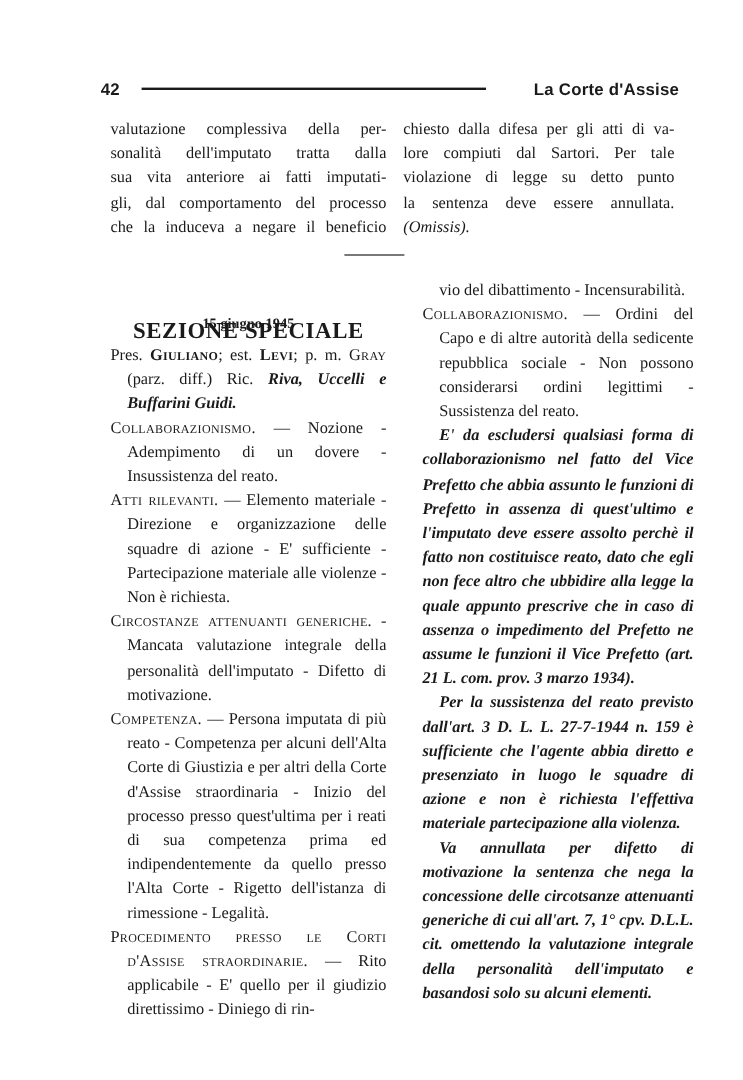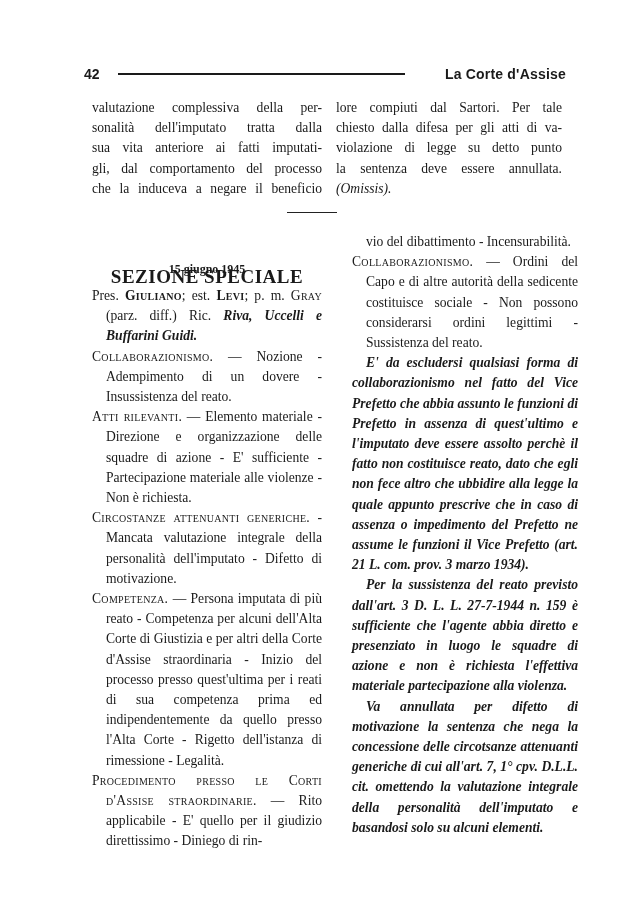--- a/index.html
+++ b/index.html
@@ -42,22 +42,22 @@
 
 <div class="col colL" style="top:98px;">
   <span class="line">valutazione complessiva della per-</span>
   <span class="line">sonalità dell'imputato tratta dalla</span>
   <span class="line">sua vita anteriore ai fatti imputati-</span>
   <span class="line">gli, dal comportamento del processo</span>
   <span class="line">che la induceva a negare il beneficio</span>
 </div>
 
 <div class="col colR" style="top:98px;">
+  <span class="line">chiesto dalla difesa per gli atti di va-</span>
   <span class="line">lore compiuti dal Sartori. Per tale</span>
-  <span class="line">chiesto dalla difesa per gli atti di va-</span>
   <span class="line">violazione di legge su detto punto</span>
   <span class="line">la sentenza deve essere annullata.</span>
   <span class="line last i">(Omissis).</span>
 </div>
 
 <div class="divider"></div>
 
 <div class="title">SEZIONE SPECIALE</div>
 <div class="date">15 giugno 1945</div>
 
@@ -81,18 +81,18 @@
     <span class="sc">Competenza.</span><span> — Persona imputata di più reato - Competenza per alcuni dell'Alta Corte di Giustizia e per altri della Corte d'Assise straordinaria - Inizio del processo presso quest'ultima per i reati di sua competenza prima ed indipendentemente da quello presso l'Alta Corte - Rigetto dell'istanza di rimessione - Legalità.</span>
   </p>
   <p class="hang entry">
     <span class="sc">Procedimento presso le Corti d'Assise straordinarie.</span><span> — Rito applicabile - E' quello per il giudizio direttissimo - Diniego di rin-</span>
   </p>
 </div>
 
 <div class="col colR" style="top:232px;margin-left:16px;">
   <p class="indent entry">vio del dibattimento - Incensurabilità.</p>
   <p class="hang entry">
-    <span class="sc">Collaborazionismo.</span><span> — Ordini del Capo e di altre autorità della sedicente costituisce sociale - Non possono considerarsi ordini legittimi - Sussistenza del reato.</span>
+    <span class="sc">Collaborazionismo.</span><span> — Ordini del Capo e di altre autorità della sedicente repubblica sociale - Non possono considerarsi ordini legittimi - Sussistenza del reato.</span>
   </p>
   <p class="i b para-ind entry">E' da escludersi qualsiasi forma di collaborazionismo nel fatto del Vice Prefetto che abbia assunto le funzioni di Prefetto in assenza di quest'ultimo e l'imputato deve essere assolto perchè il fatto non costituisce reato, dato che egli non fece altro che ubbidire alla legge la quale appunto prescrive che in caso di assenza o impedimento del Prefetto ne assume le funzioni il Vice Prefetto (art. 21 L. com. prov. 3 marzo 1934).</p>
   <p class="i b para-ind entry">Per la sussistenza del reato previsto dall'art. 3 D. L. L. 27-7-1944 n. 159 è sufficiente che l'agente abbia diretto e presenziato in luogo le squadre di azione e non è richiesta l'effettiva materiale partecipazione alla violenza.</p>
   <p class="i b para-ind entry">Va annullata per difetto di motivazione la sentenza che nega la concessione delle circotsanze attenuanti generiche di cui all'art. 7, 1° cpv. D.L.L. cit. omettendo la valutazione integrale della personalità dell'imputato e basandosi solo su alcuni elementi.</p>
 </div>
 
 </body></html>

